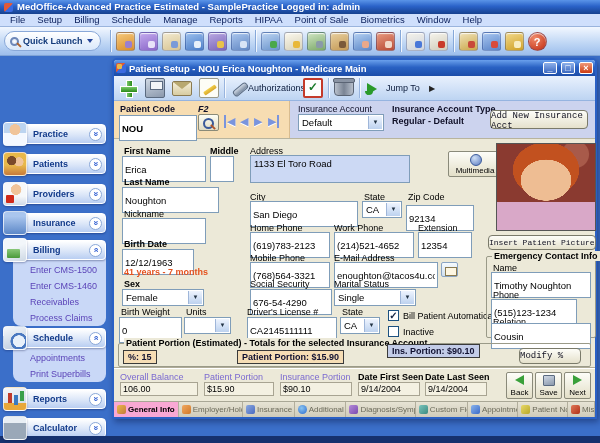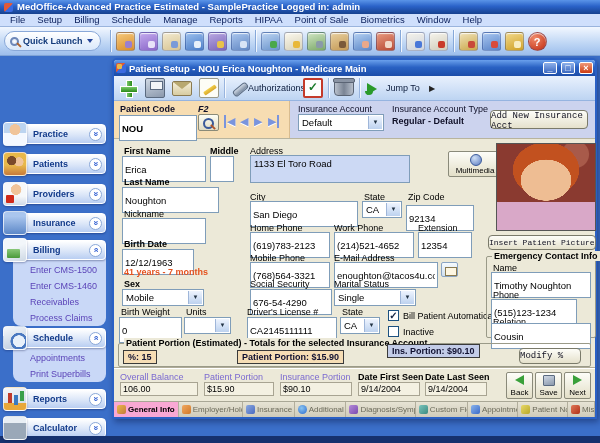--- a/index.html
+++ b/index.html
@@ -337,41 +337,41 @@
       <input class="f bold" style="left: 5px; top: 14px; width: 78px;" value="NOU">
       <span class="srch" style="left:84px;top:13px"></span>
       <span class="vcr" style="left:110px;border-left:2px solid #7a94dd;padding-left:1px">◀</span>
       <span class="vcr" style="left:126px">◀</span>
       <span class="vcr" style="left:140px">▶</span>
       <span class="vcr" style="left:154px;border-right:2px solid #7a94dd;padding-right:1px">▶</span>
     </div>
     <div class="code-right">
       <span class="slbl" style="left:8px;top:3px;font-weight:normal">Insurance Account</span>
       <div class="dd" style="left:8px;top:13px;width:86px"><span>Default</span></div>
-      <span class="slbl" style="left:102px;top:3px;font-weight:normal">Insurance Account Type</span>
+      <span class="slbl" style="left:102px;top:3px;font-weight:bold">Insurance Account Type</span>
       <span class="slbl" style="left:102px;top:15px">Regular - Default</span>
       <button class="btn" style="left:200px;top:9px;width:98px;height:19px">Add New Insurance Acct</button>
     </div>
   </div>
 
   <div class="form-area">
 
     <span class="lbl b" style="left:8px;top:7px">First Name</span>
     <input class="f" style="left: 6px; top: 17px; width: 84px;" value="Erica">
     <span class="lbl b" style="left:94px;top:7px">Middle</span>
     <input class="f" style="left: 94px; top: 17px; width: 24px;" value="">
     <span class="lbl b" style="left:8px;top:38px">Last Name</span>
     <input class="f" style="left: 6px; top: 48px; width: 97px;" value="Noughton">
     <span class="lbl" style="left:8px;top:70px">Nickname</span>
     <input class="f" style="left: 6px; top: 79px; width: 84px;" value="">
     <span class="lbl b" style="left:8px;top:100px">Birth Date</span>
     <input class="f" style="left: 6px; top: 110px; width: 72px;" value="12/12/1963">
     <span class="age" style="left:8px;top:128px">41 years - 7 months</span>
     <span class="lbl b" style="left:8px;top:140px">Sex</span>
-    <div class="dd" style="left:6px;top:150px;width:82px"><span>Mobile</span></div>
+    <div class="dd" style="left:6px;top:150px;width:82px"><span>Female</span></div>
     <span class="lbl" style="left:5px;top:168px">Birth Weight</span>
     <input class="f" style="left: 3px; top: 178px; width: 63px;" value="0">
     <span class="lbl" style="left:70px;top:168px">Units</span>
     <div class="dd" style="left:68px;top:178px;width:47px"><span></span></div>
 
     <span class="lbl" style="left:134px;top:7px">Address</span>
     <div class="addr" style="left:134px;top:16px;width:160px;height:28px">1133 El Toro Road</div>
     <span class="lbl" style="left:134px;top:53px">City</span>
     <input class="f" style="left: 134px; top: 62px; width: 108px;" value="San Diego">
     <span class="lbl" style="left:248px;top:53px">State</span>

